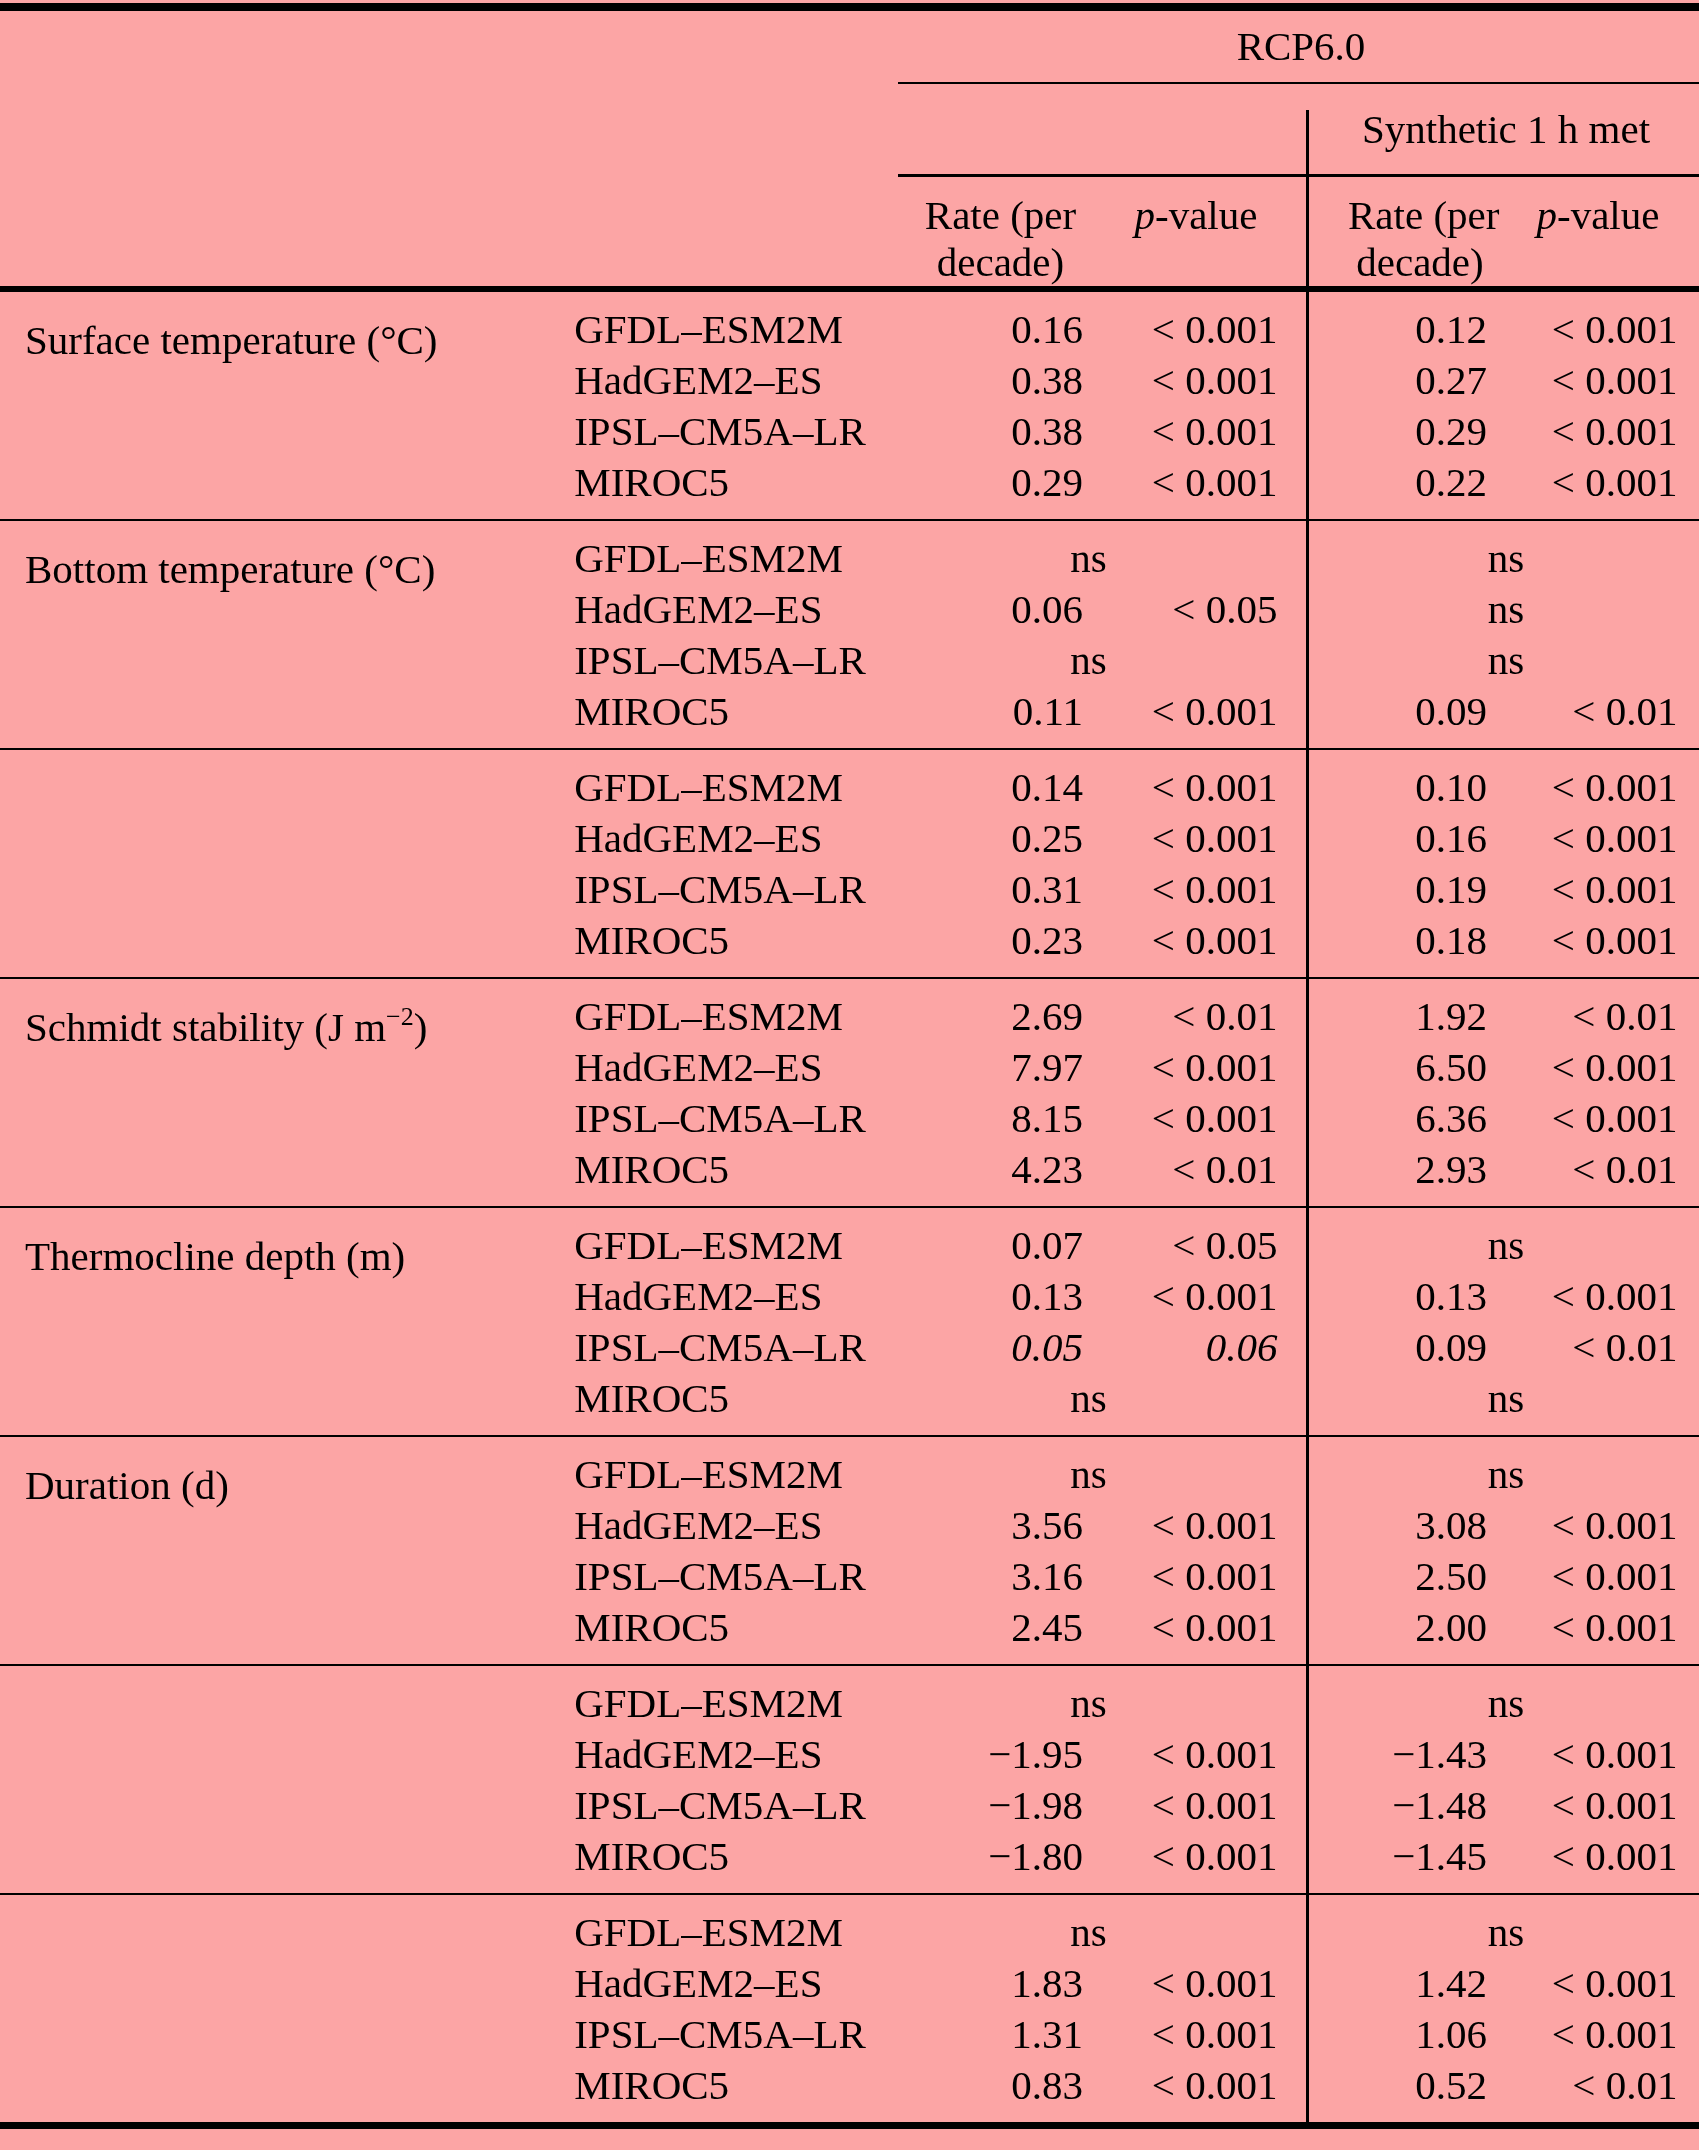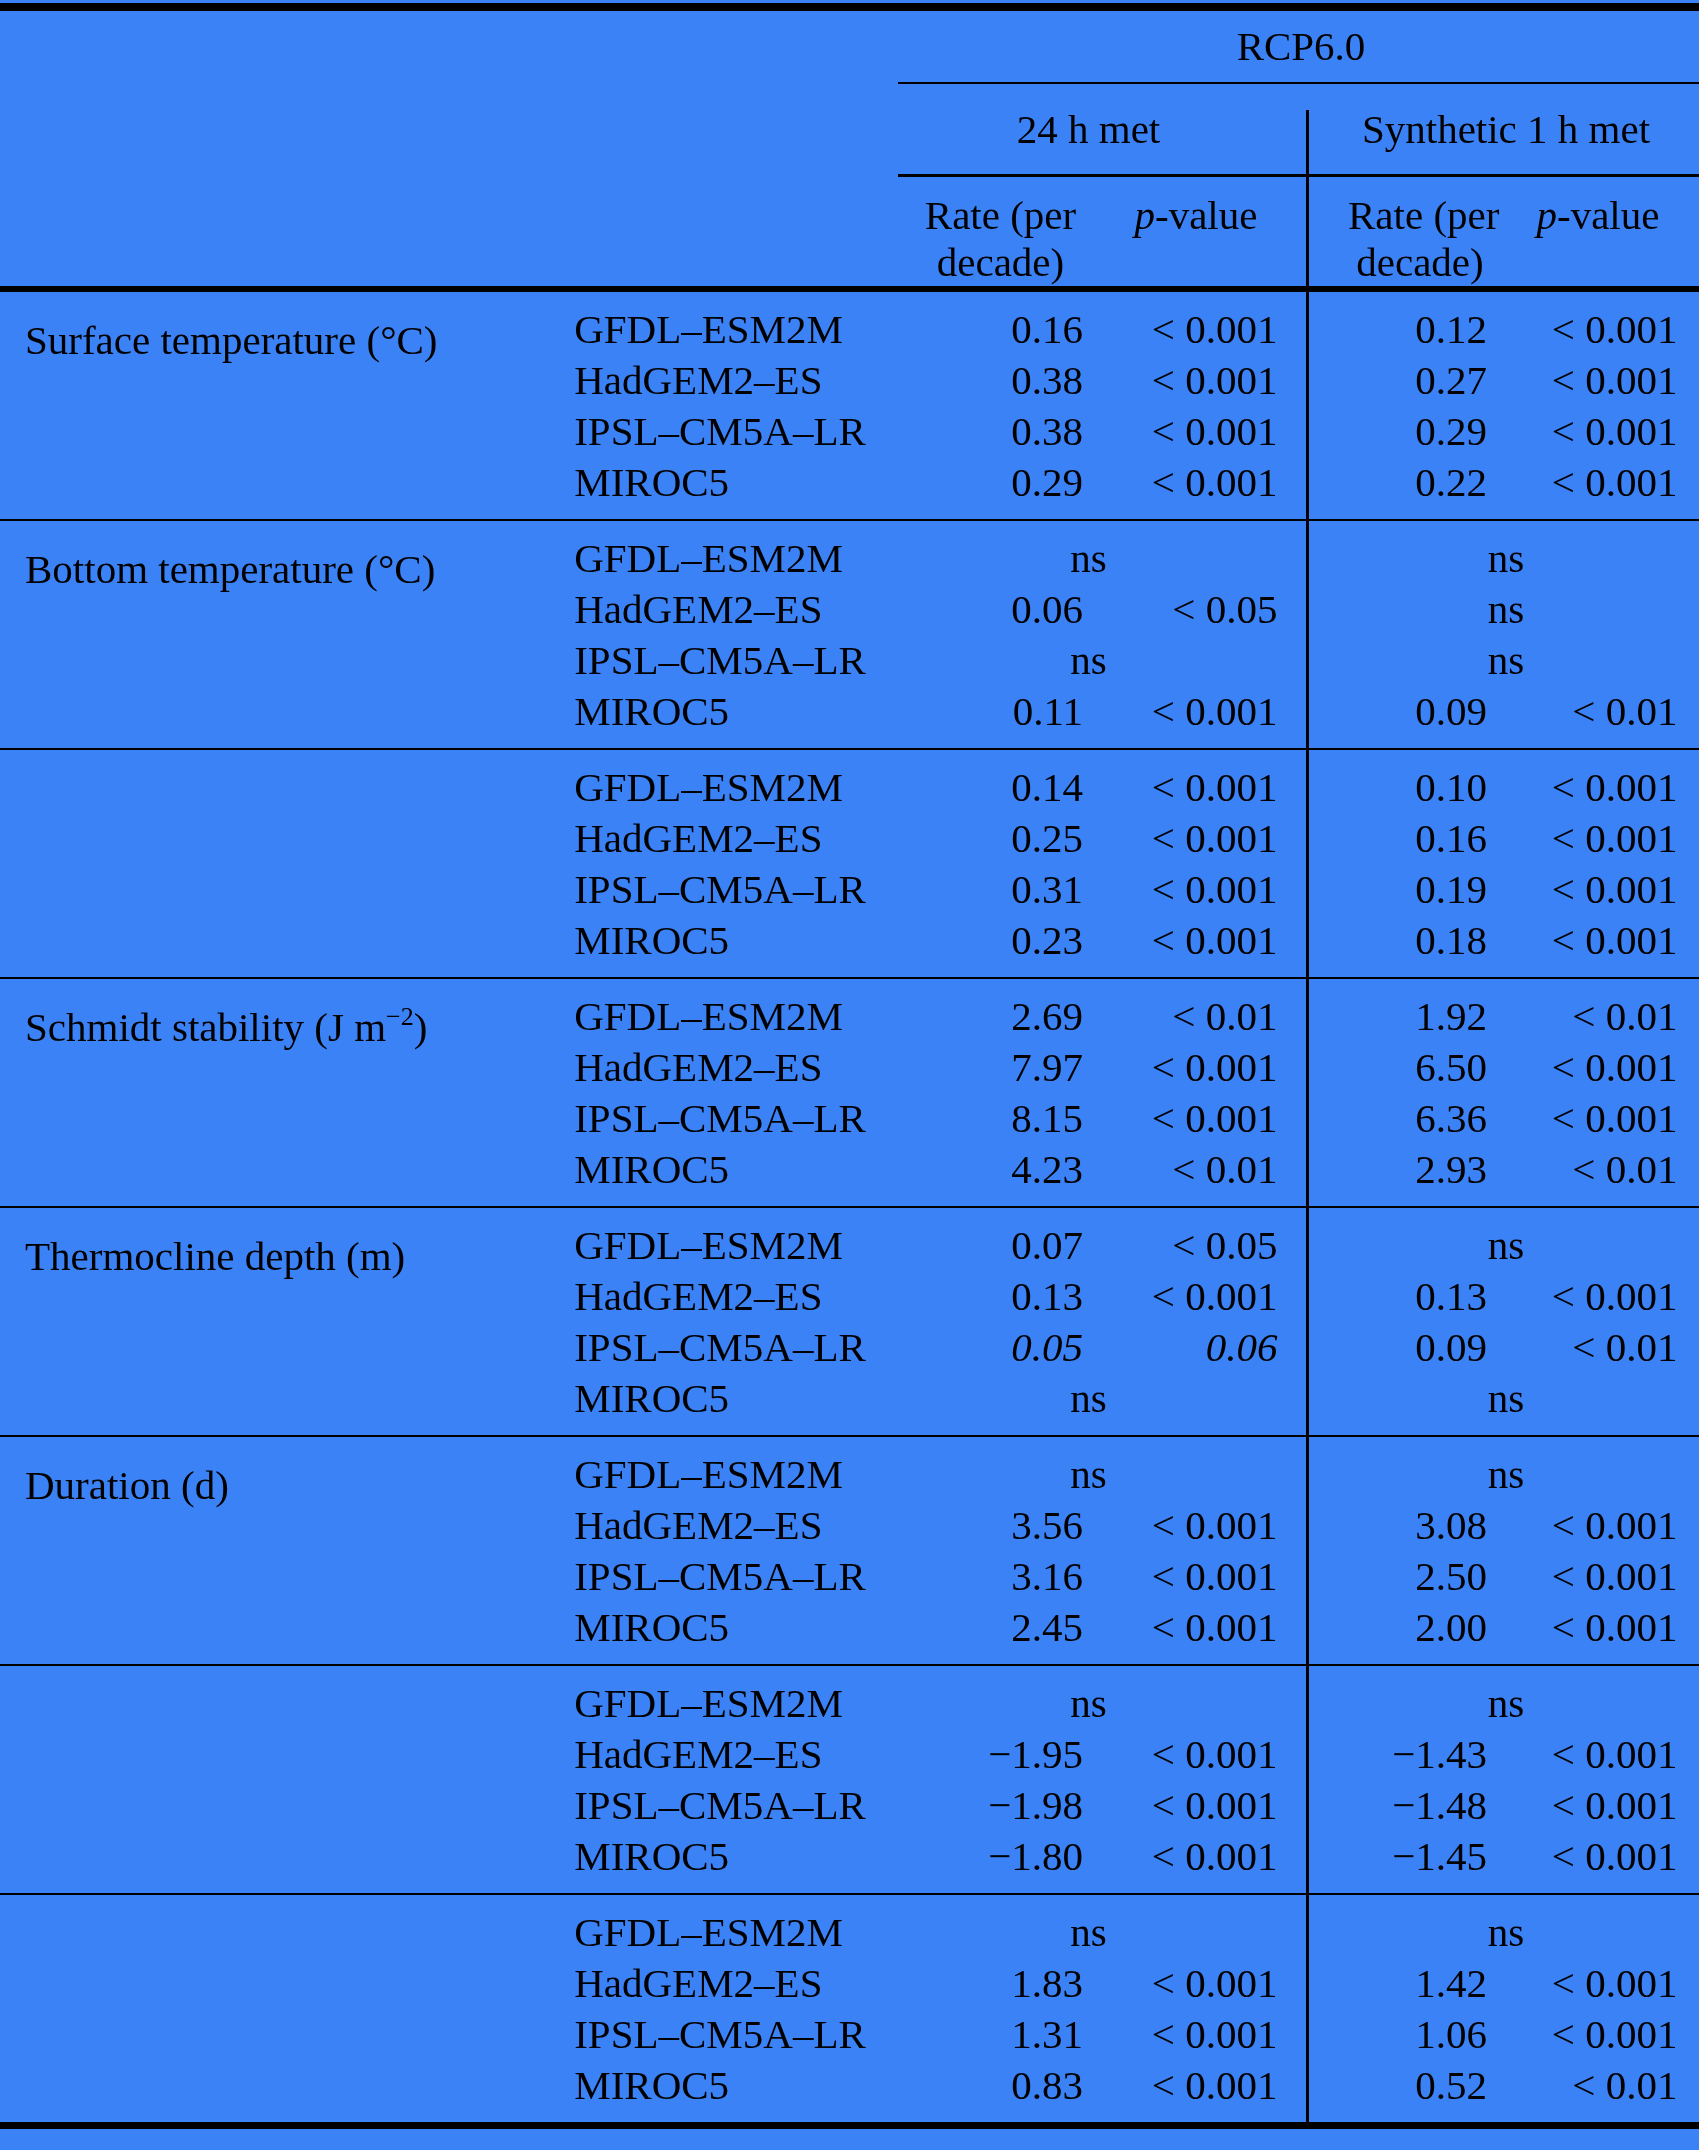--- a/index.html
+++ b/index.html
@@ -1,17 +1,17 @@
 <!DOCTYPE html>
 <html style="font-size:13px"><head>
 <meta charset="utf-8">
 <style>
   html,body { margin:0; padding:0; background:#ffffff; }
   .page {
-    position:relative; width:1700px; height:2151px; background:#3b82f6;
+    position:relative; width:1700px; height:2151px; background:#fca5a5;
     font-family:"Liberation Serif", serif; font-size:41px; color:#000;
     overflow:hidden;
   }
   .grid {
     display:grid;
     grid-template-columns:566px 327px 195px 196px 44px 164px 192px; 
   }
   .cell { white-space:nowrap; }
 
   
@@ -58,21 +58,20 @@
   <div class="table-header">
     <div class="rule-thick-top"></div>
 
     <div class="grid row-scenario">
       <div class="cell scen">RCP6.0</div>
     </div>
 
     <div class="hrule-short"></div>
 
     <div class="grid row-met">
-      <div class="cell met1">24 h met</div>
       <div class="cell met2">Synthetic 1 h met</div>
     </div>
 
     <div class="hrule-short"></div>
 
     <div class="grid row-cols">
       <div class="cell ch ch-rate1">
         <span>Rate (per</span><br>
         <span>decade)</span>
       </div>

